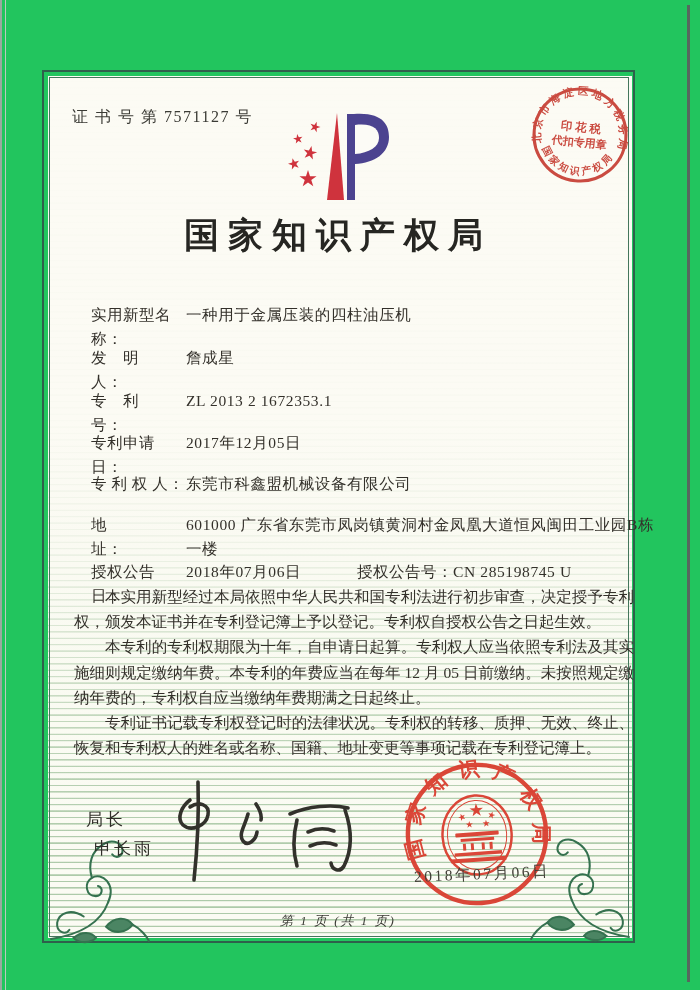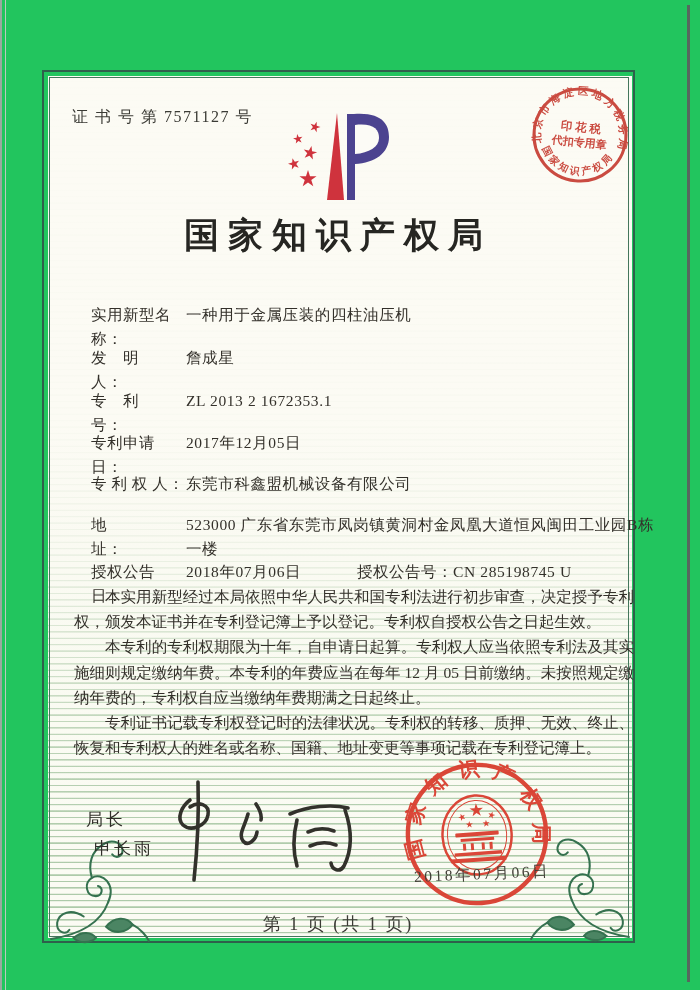--- a/index.html
+++ b/index.html
@@ -53,21 +53,21 @@
   .signoff-title { position:absolute; left:86px; top:808px; font-size:17px; letter-spacing:3px; color:#2f2e28;font-family:Liberation Serif, serif; }
   .signoff-name  { position:absolute; left:86px; top:837px; font-size:17px; letter-spacing:3px; color:#2f2e28;margin-left:8px; }
   .signature { position:absolute; left:156px; top:774px; width:204px; height:116px; }
 
   .seal { position:absolute; left:401px; top:758px; width:152px; height:152px;
           transform:rotate(-4deg); opacity:.93; }
   .seal-date { position:absolute; left:414px; top:864px; font-size:15.5px; letter-spacing:2.5px;
                color:#413f36; transform:rotate(-2.5deg); white-space:nowrap; }
 
   .footer { position:absolute; left:42px; top:912px; width:592px; text-align:center;
-            font-size:18px; letter-spacing:2px; color:#3b3b35; }
+            font-size:13px; letter-spacing:2px; color:#3b3b35;font-style:italic; }
 
   svg text { font-family:"Liberation Serif","DejaVu Serif",serif; }
 </style>
 </head>
 <body>
 
 <div class="page">
 
   <div class="edge-l1"></div>
   <div class="edge-l2"></div>
@@ -156,21 +156,21 @@
   <div class="frow" style="top:431px">
     <span class="flabel">专利申请日：</span>
     <span class="fvalue">2017年12月05日</span>
   </div>
   <div class="frow" style="top:472px">
     <span class="flabel">专 利 权 人：</span>
     <span class="fvalue">东莞市科鑫盟机械设备有限公司</span>
   </div>
   <div class="frow" style="top:513px">
     <span class="flabel">地　　　　址：</span>
-    <span class="fvalue">523000 广东省东莞市凤岗镇黄洞村金凤凰大道恒风闽田工业园B栋一楼</span>
+    <span class="fvalue">601000 广东省东莞市凤岗镇黄洞村金凤凰大道恒风闽田工业园B栋一楼</span>
   </div>
   <div class="frow" style="top:560px">
     <span class="flabel">授权公告日：</span>
     <span class="fvalue">2018年07月06日</span>
     <span class="flabel2">授权公告号：</span>
     <span class="fvalue">CN 285198745 U</span>
   </div>
 
   <div class="paras">
     <p>本实用新型经过本局依照中华人民共和国专利法进行初步审查，决定授予专利权，颁发本证书并在专利登记簿上予以登记。专利权自授权公告之日起生效。</p>

